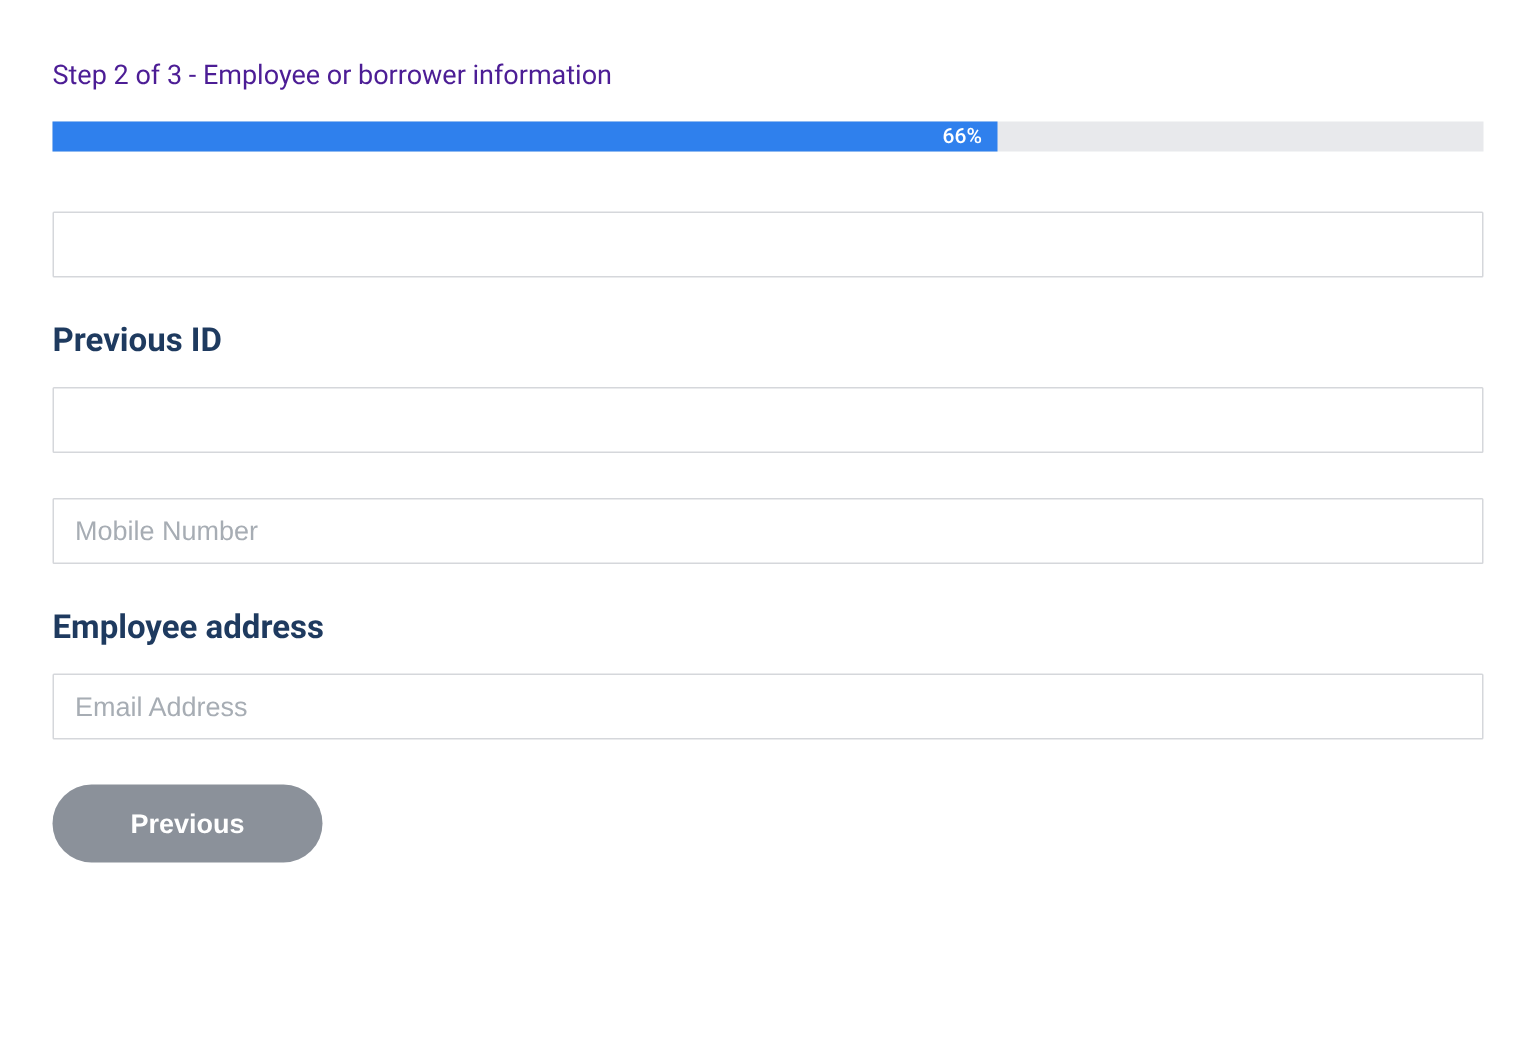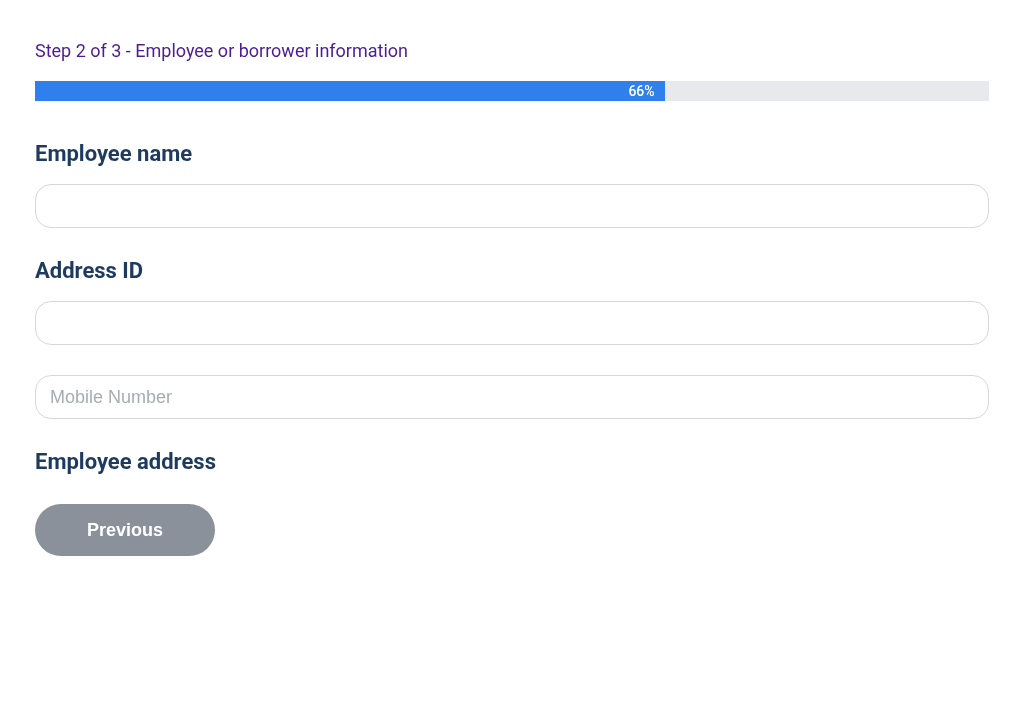--- a/index.html
+++ b/index.html
@@ -42,21 +42,21 @@
       display: block;
       color: #1e3a5f;
       font-size: 22px;
       font-weight: 700;
       margin-bottom: 18px;
     }
     .form-input {
       width: 100%;
       height: 44px;
       border: 1px solid #d5d7db;
-      border-radius: 16px;
+      border-radius: 1px;
       padding: 0 14px;
       font-size: 18px;
       color: #1e3a5f;
       background: #ffffff;
       outline: none;
     }
     .form-input::placeholder { color: #a7adb4; }
     .button-row {
       display: flex;
       justify-content: space-between;
@@ -80,32 +80,32 @@
 
 <div class="step-label">Step 2 of 3 - Employee or borrower information</div>
 
 <div class="progress-bar">
   <div class="progress-fill" style="width:66%">
     <span class="progress-percent">66%</span>
   </div>
 </div>
 
 <div class="form-group">
-  <label class="form-label">Employee name</label>
   <input type="text" class="form-input" placeholder="" style="">
 </div>
 
 <div class="form-group">
-  <label class="form-label">Address ID</label>
+  <label class="form-label">Previous ID</label>
   <input type="text" class="form-input" placeholder="" style="">
 </div>
 
 <div class="form-group">
   <input type="text" class="form-input" placeholder="Mobile Number" style="">
 </div>
 
 <div class="form-group">
   <label class="form-label">Employee address</label>
+  <input type="text" class="form-input" placeholder="Email Address" style="">
 </div>
 
 <div class="button-row">
   <button class="btn btn-previous">Previous</button>
 </div>
 
 </body></html>

